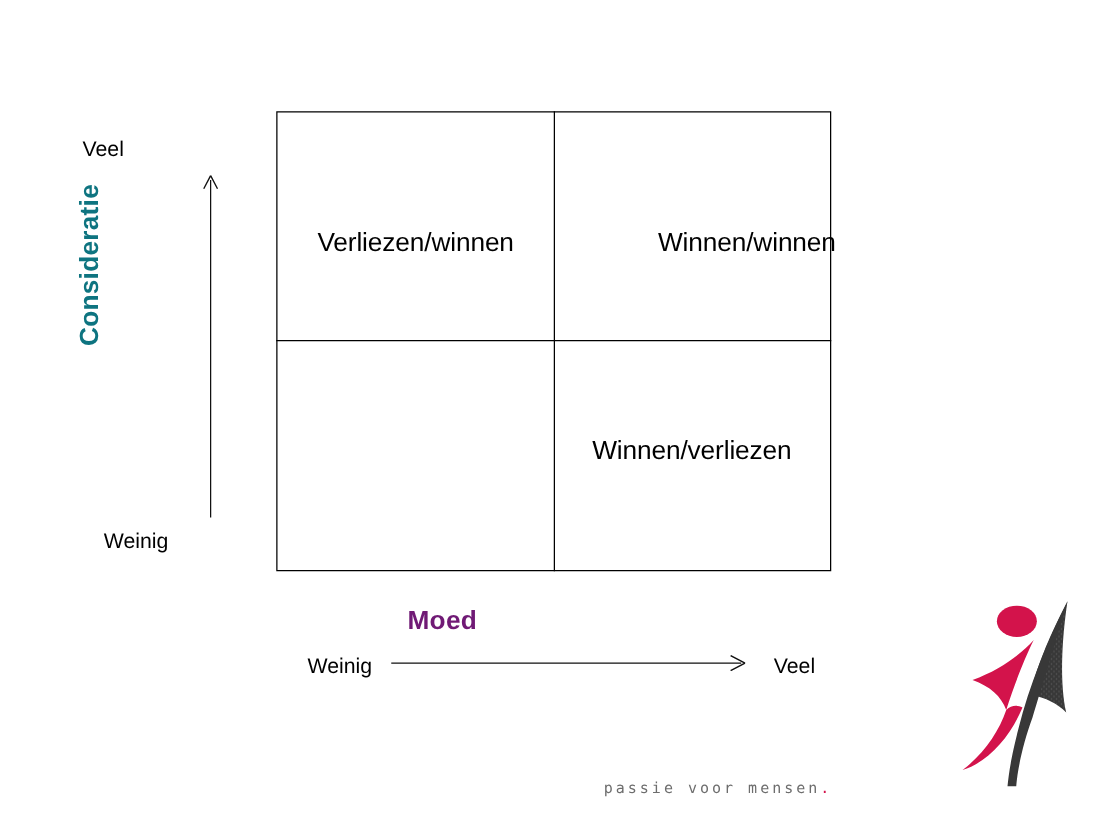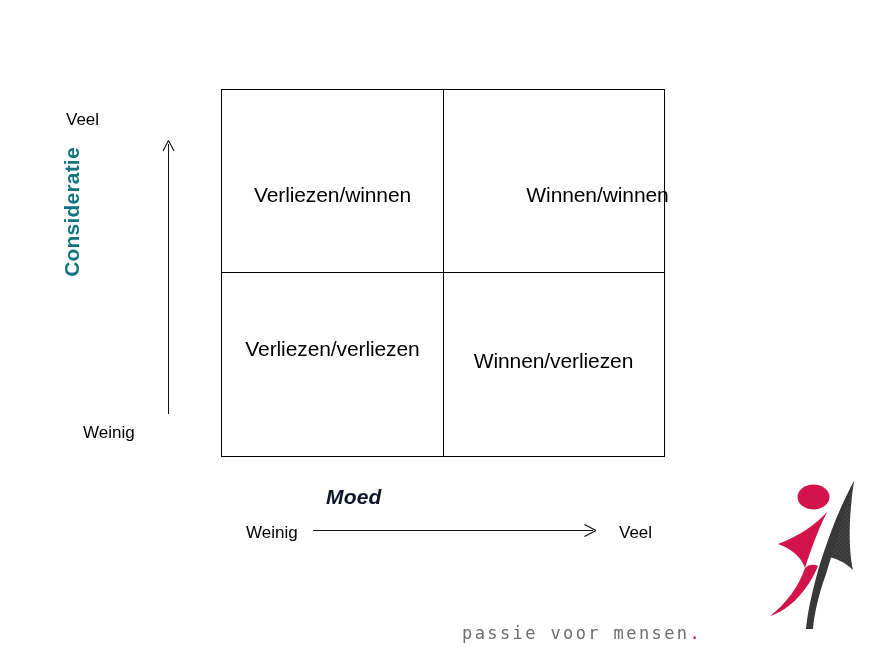--- a/index.html
+++ b/index.html
@@ -121,23 +121,22 @@
     letter-spacing: 0.2px;
   }
 
   
   .h-axis-title {
     position: absolute;
     left: 326px;
     top: 485px;
     font-size: 21px;
     font-weight: bold;
-    color: #0f172a;
+    color: #701a75;
     letter-spacing: 0.2px;
-    font-style: italic;
   }
   .h-label-left {
     position: absolute;
     left: 246px;
     top: 523px;
     font-size: 17px;
     color: #000000;
   }
   .h-label-right {
     position: absolute;
@@ -172,24 +171,24 @@
   
   .logo {
     position: absolute;
     left: 768px;
     top: 478px;
     width: 100px;
     height: 152px;
   }
   .tagline {
     position: absolute;
-    left: 462px;
+    left: 483px;
     top: 623px;
     font-family: "DejaVu Sans Mono", monospace;
-    font-size: 17px;
+    font-size: 12px;
     letter-spacing: 2.4px;
     color: #6d6d6d;
   }
   .tagline .dot { color: #D3134B; }
 </style>
 </head>
 <body>
 
 <div class="slide">
 
@@ -211,23 +210,20 @@
     <div class="hline"></div>
 
     <div class="quadrant q-tl">
       <span>Verliezen/winnen</span>
     </div>
 
     <div class="quadrant q-tr">
       <span>Winnen/winnen</span>
     </div>
 
-    <div class="quadrant q-bl">
-      <span>Verliezen/verliezen</span>
-    </div>
 
     <div class="quadrant q-br">
       <span>Winnen/verliezen</span>
     </div>
   </div>
 
   <div class="h-axis-title">Moed</div>
 
   <div class="h-label-left">Weinig</div>
 

